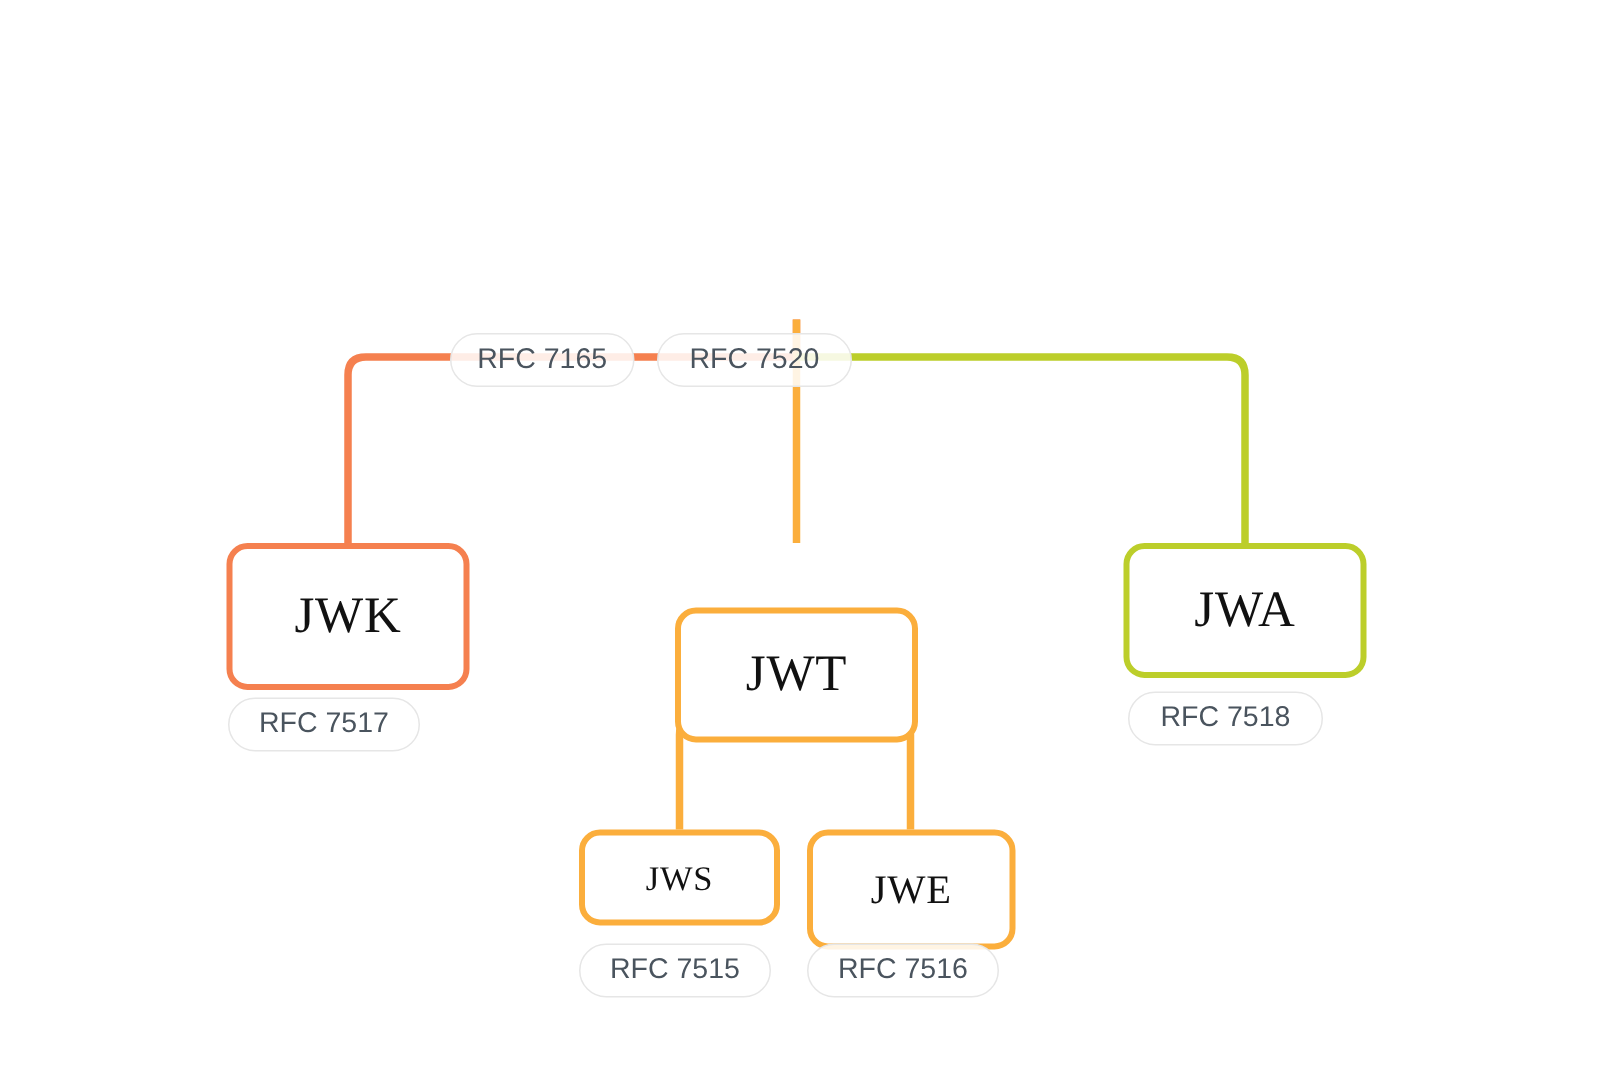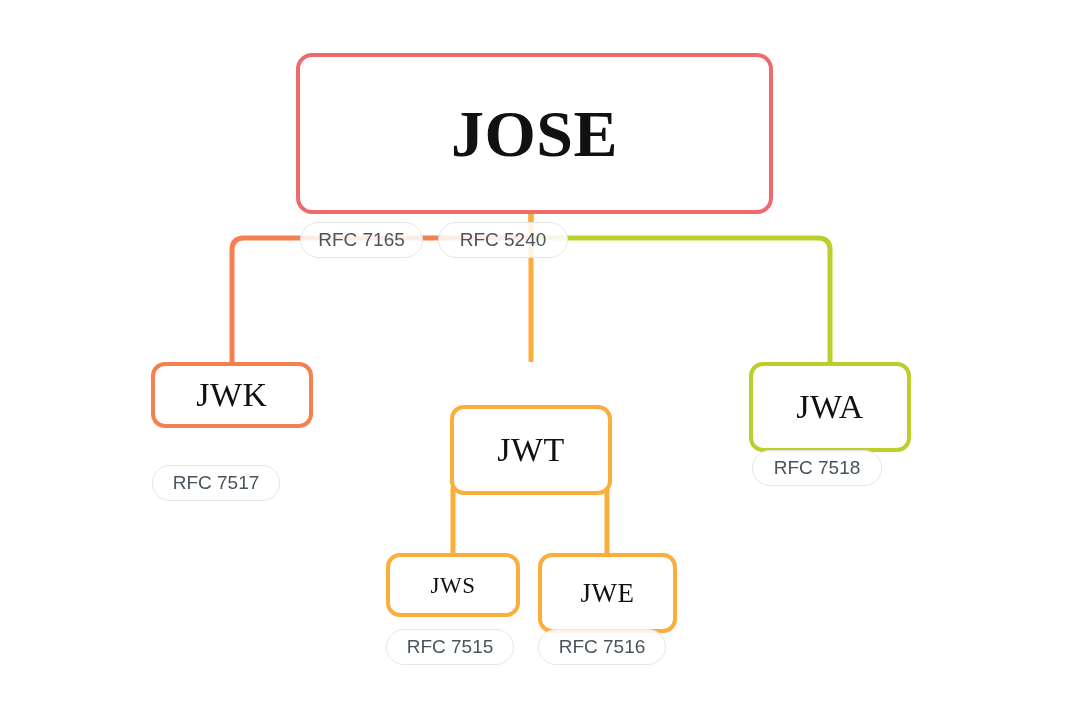--- a/index.html
+++ b/index.html
@@ -75,25 +75,22 @@
     <path d="M 531 213 L 531 238 L 244 238 Q 232 238 232 250 L 232 362" fill="none" stroke="#f5804f" stroke-width="5" stroke-linecap="butt"></path>
 
     <path d="M 531 213 L 531 362" fill="none" stroke="#fbae3c" stroke-width="5" stroke-linecap="butt"></path>
 
     <path d="M 531 238 L 818 238 Q 830 238 830 250 L 830 362" fill="none" stroke="#bcce2a" stroke-width="5" stroke-linecap="butt"></path>
 
     <path d="M 531 452 L 531 478 L 465 478 Q 453 478 453 490 L 453 553" fill="none" stroke="#fbae3c" stroke-width="5" stroke-linecap="butt"></path>
     <path d="M 531 478 L 595 478 Q 607 478 607 490 L 607 553" fill="none" stroke="#fbae3c" stroke-width="5" stroke-linecap="butt"></path>
   </svg>
 
-  <div class="node root" style="left:296px; top:53px; width:477px; height:161px; border-color:#ef6a6a; font-size:66px; font-weight:bold;">
-    <span class="node-label">JOSE</span>
-  </div>
 
-  <div class="node" style="left:151px; top:362px; width:162px; height:66px; border-color:#f5804f; font-size:34px;">
+  <div class="node" style="left:151px; top:362px; width:162px; height:98px; border-color:#f5804f; font-size:34px;">
     <span class="node-label">JWK</span>
   </div>
 
   <div class="node" style="left:450px; top:362px; width:162px; height:90px; border-color:#fbae3c; font-size:34px;margin-top:43px;">
     <span class="node-label">JWT</span>
   </div>
 
   <div class="node" style="left:749px; top:362px; width:162px; height:90px; border-color:#bcce2a; font-size:34px;text-align:right;">
     <span class="node-label">JWA</span>
   </div>
@@ -104,29 +101,29 @@
 
   <div class="node" style="left:538px; top:553px; width:139px; height:80px; border-color:#fbae3c; font-size:27px;">
     <span class="node-label">JWE</span>
   </div>
 
   <div class="rfc" style="left:300px; top:222px; width:123px; height:36px;">
     <span>RFC 7165</span>
   </div>
 
   <div class="rfc" style="left:438px; top:222px; width:130px; height:36px;">
-    <span>RFC 5240</span>
+    <span>RFC 7520</span>
   </div>
 
   <div class="rfc" style="left:152px; top:465px; width:128px; height:36px;">
     <span>RFC 7517</span>
   </div>
 
 
-  <div class="rfc" style="left:752px; top:450px; width:130px; height:36px;">
+  <div class="rfc" style="left:752px; top:461px; width:130px; height:36px;">
     <span>RFC 7518</span>
   </div>
 
   <div class="rfc" style="left:386px; top:629px; width:128px; height:36px;">
     <span>RFC 7515</span>
   </div>
 
   <div class="rfc" style="left:538px; top:629px; width:128px; height:36px;">
     <span>RFC 7516</span>
   </div>

